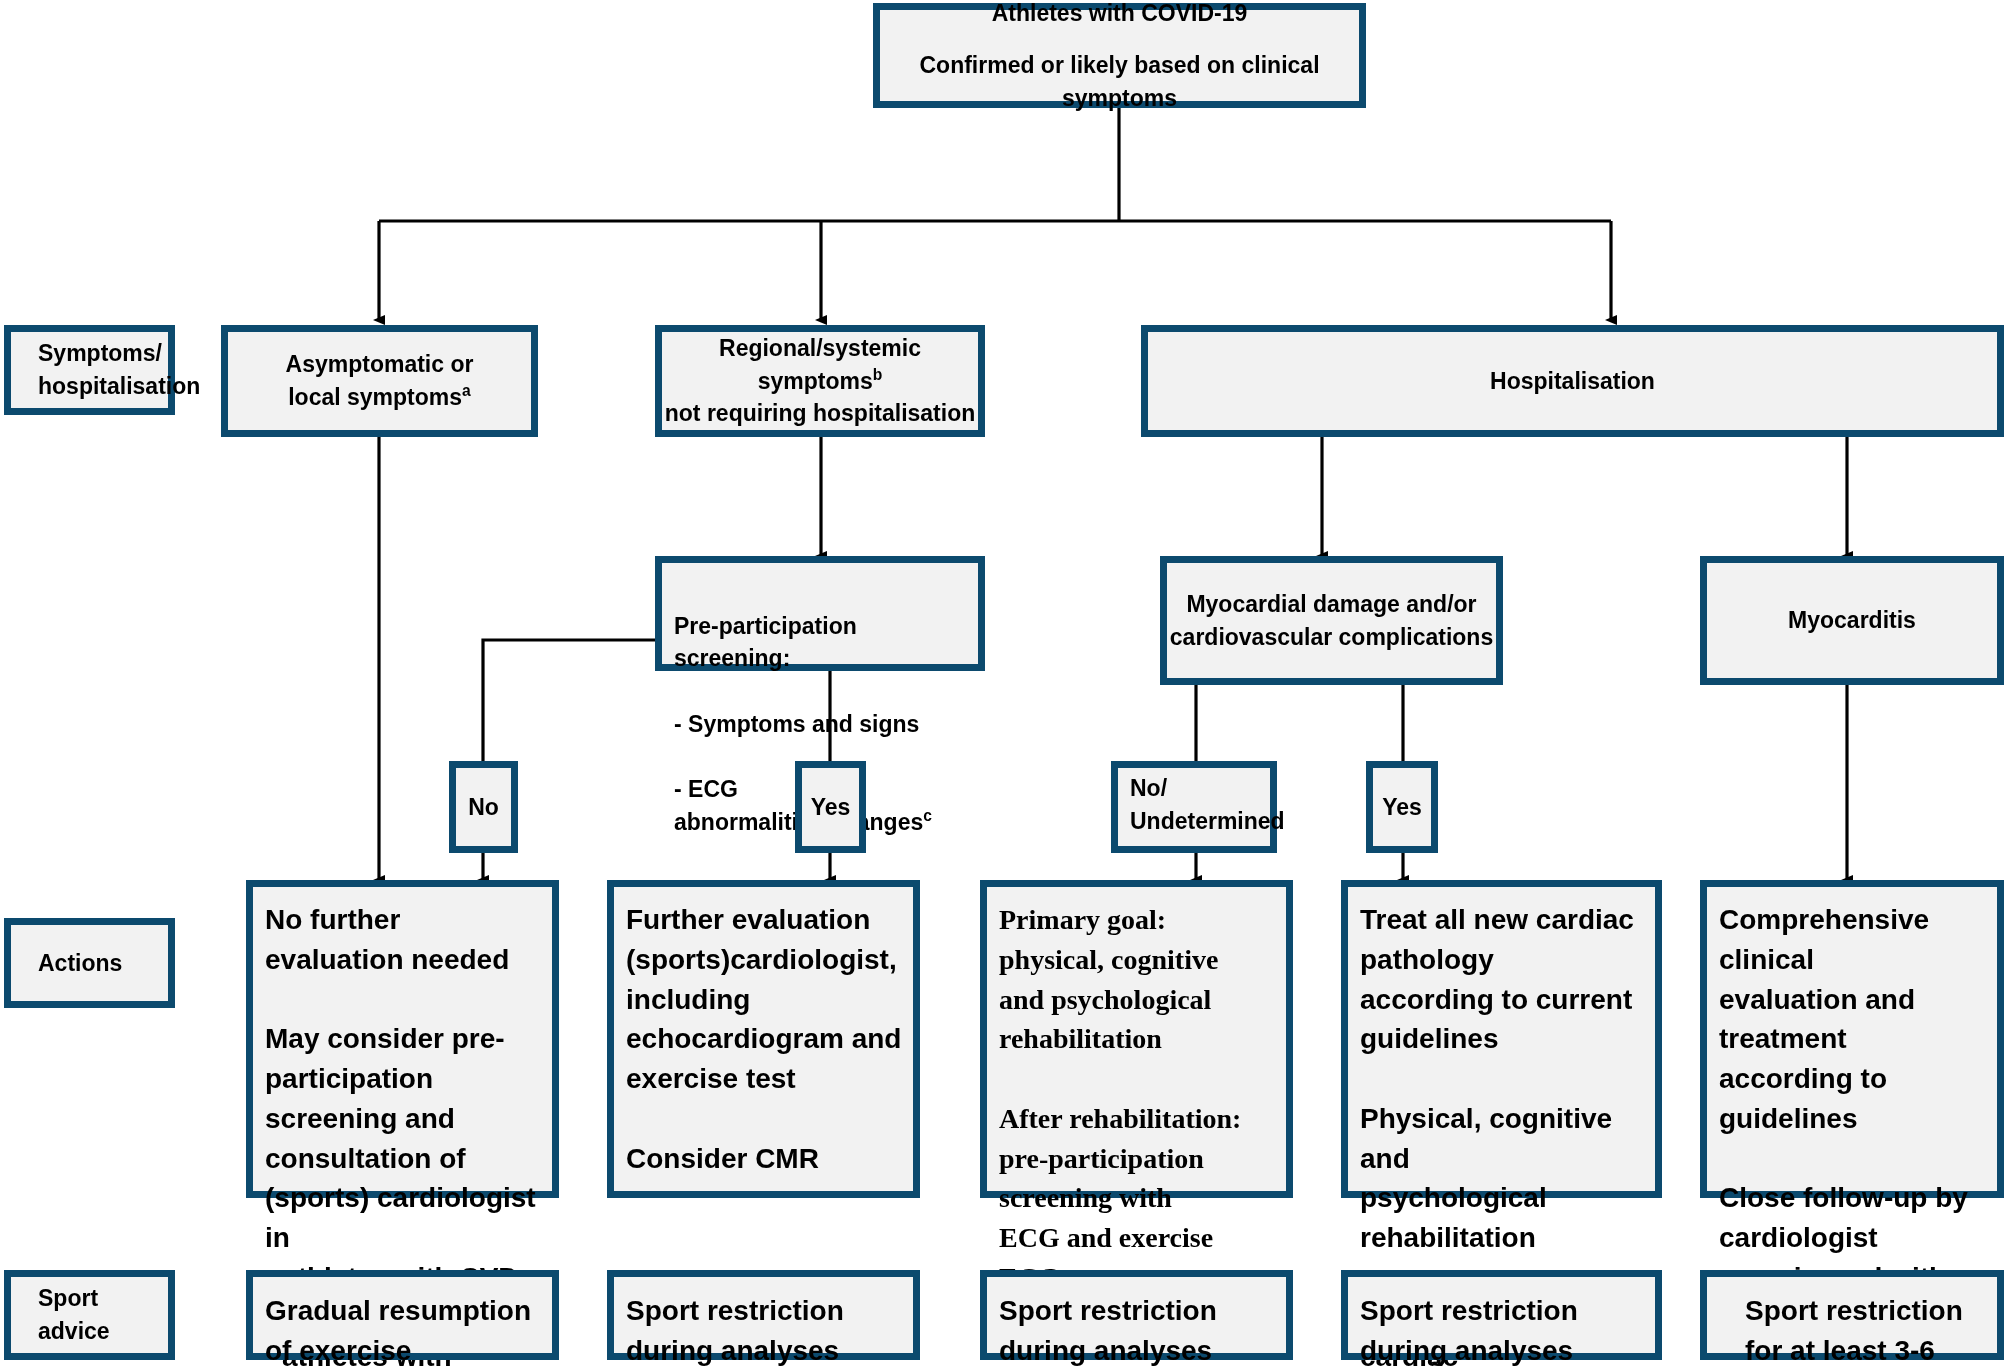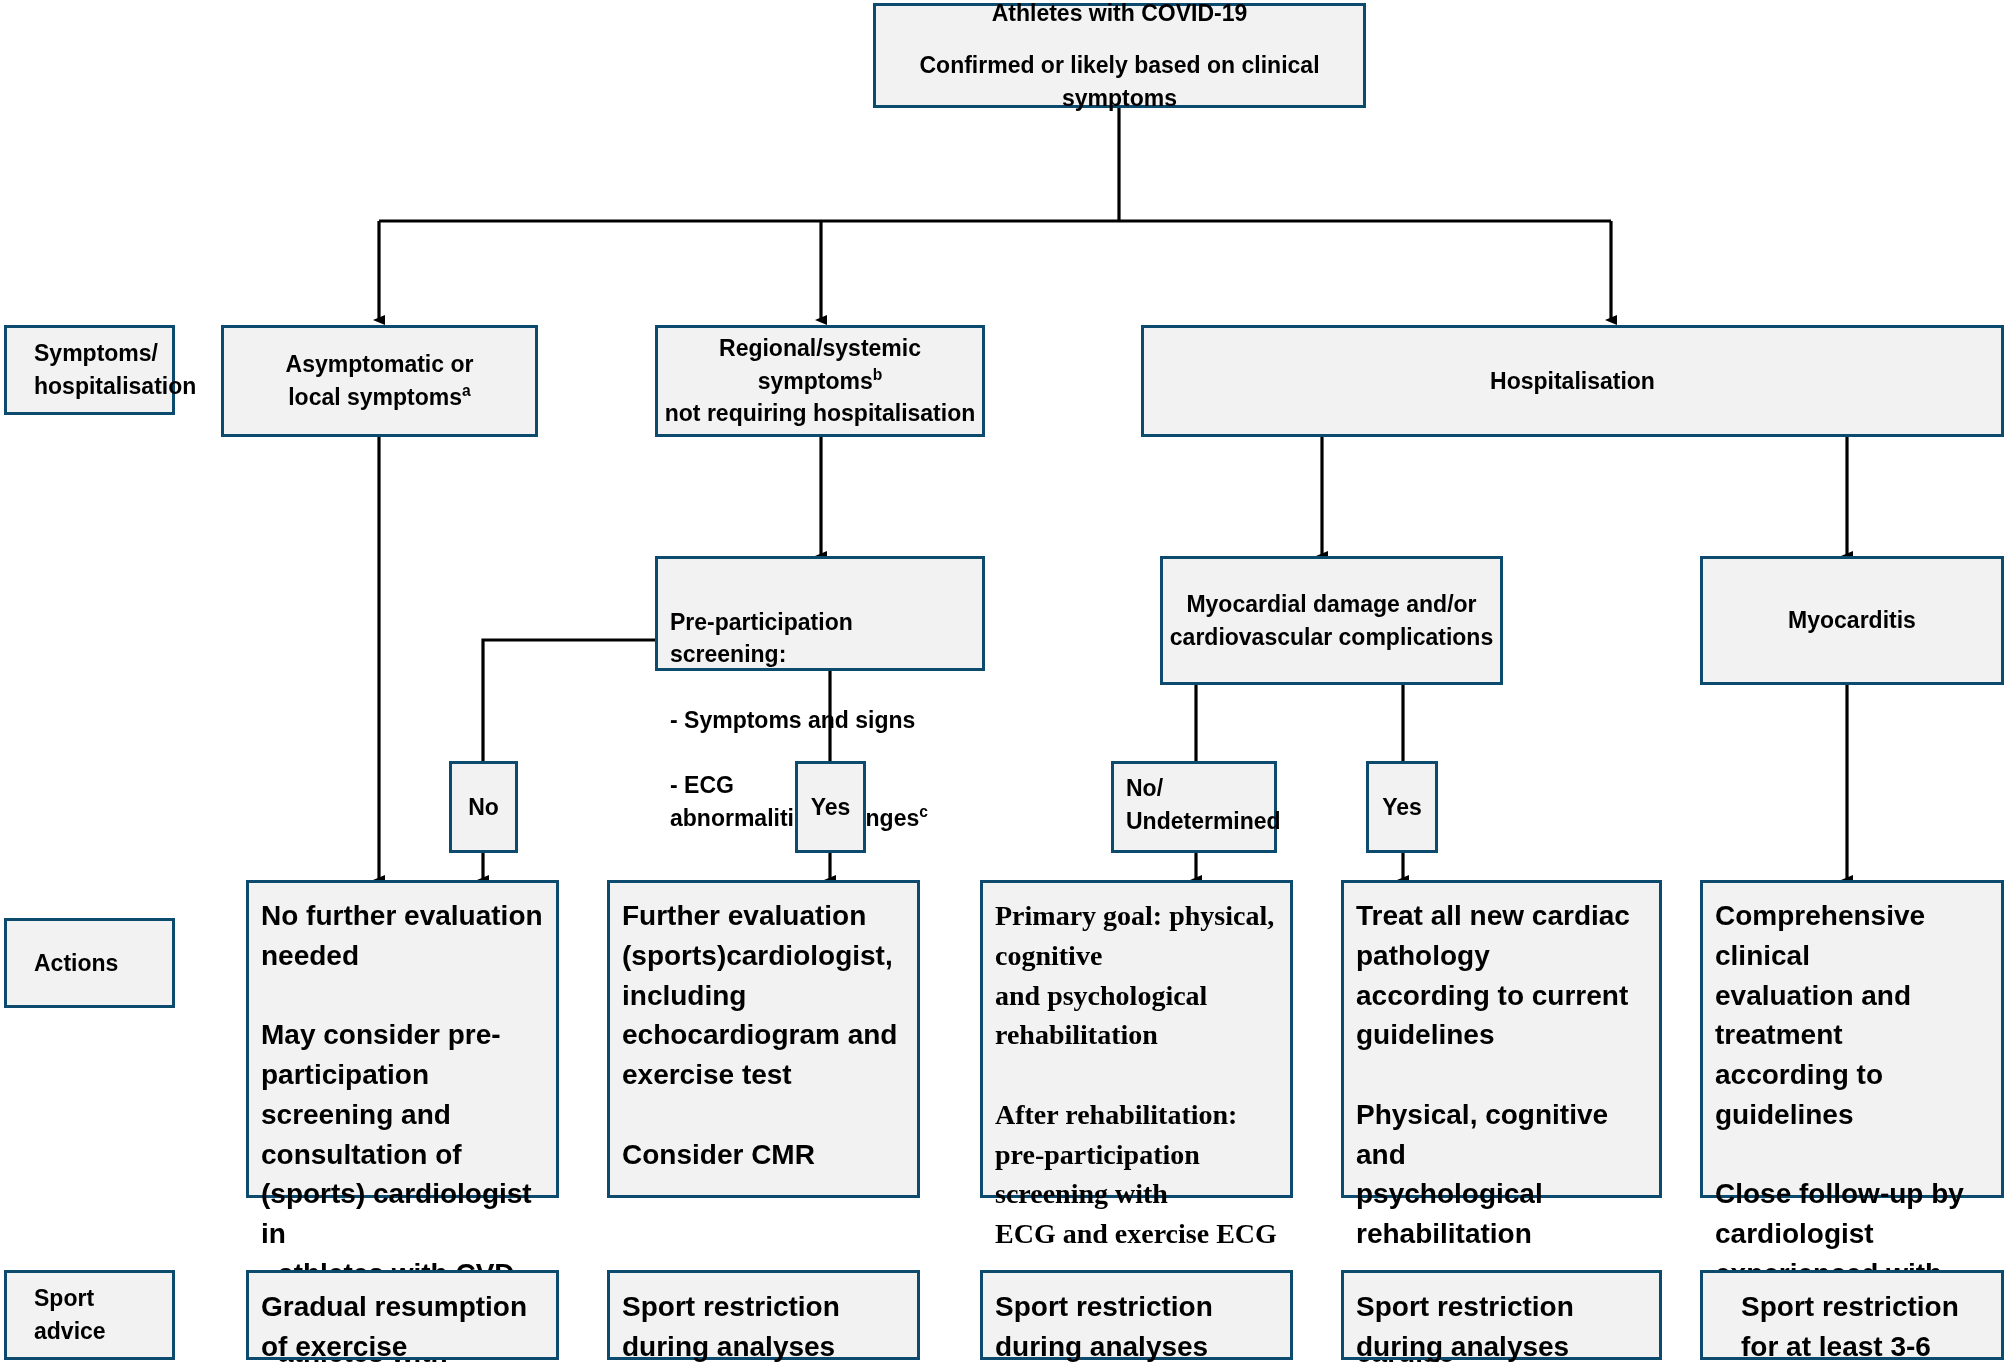--- a/index.html
+++ b/index.html
@@ -14,21 +14,21 @@
     position: relative;
     width: 2008px;
     height: 1367px;
     background: #ffffff;
     overflow: hidden;
   }
   .box {
     position: absolute;
     box-sizing: border-box;
     background: #f2f2f2;
-    border: 3px solid #0c4a6e;
+    border: 7px solid #0c4a6e;
     font-weight: bold;
     color: #000000;
     line-height: 1.42;
     white-space: pre-line;
   }
   
   .box.ctr {
     display: flex;
     align-items: center;
     justify-content: center;

